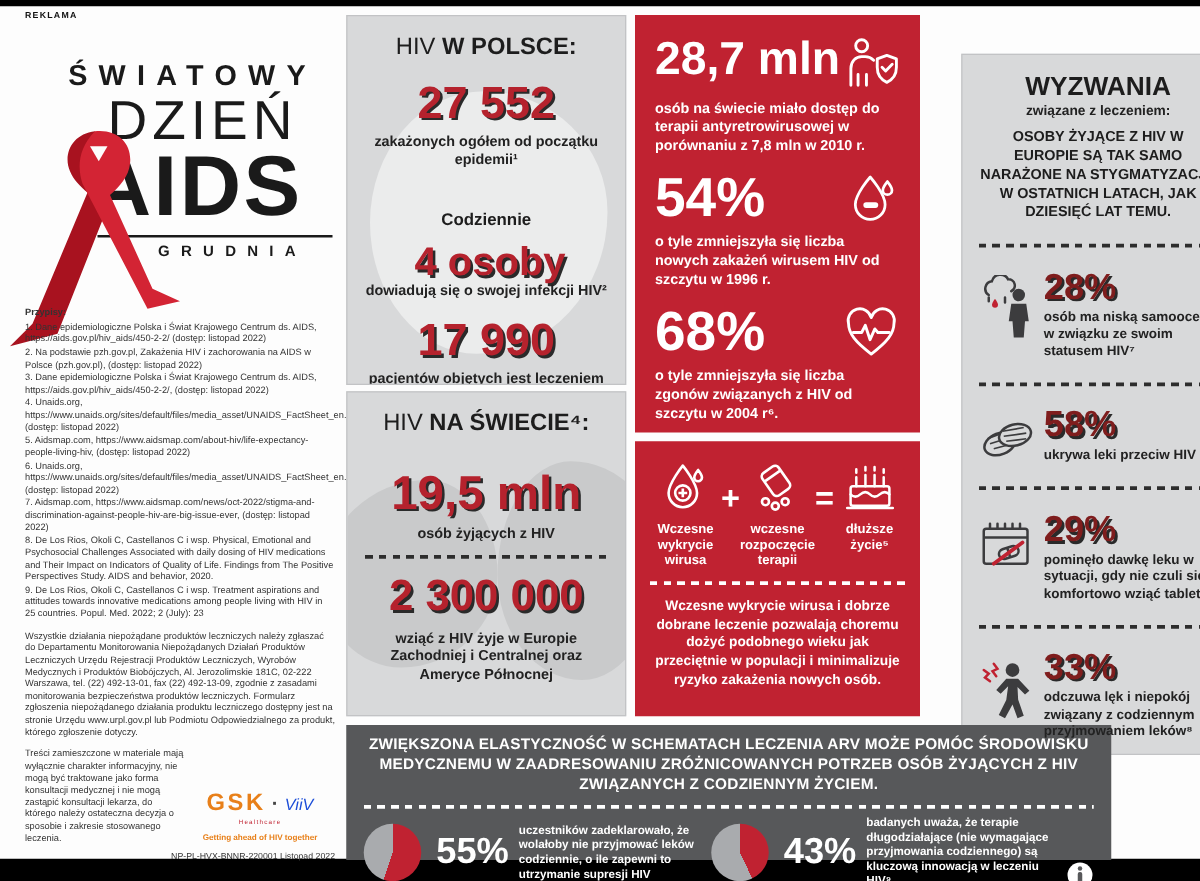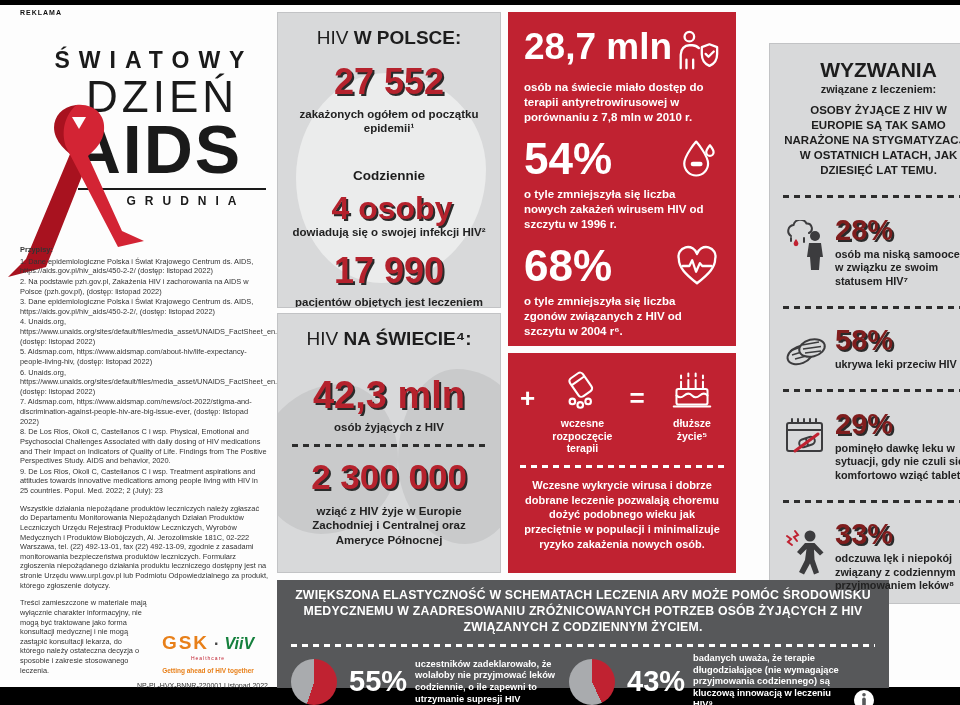--- a/index.html
+++ b/index.html
@@ -22,21 +22,21 @@
   
   .leftcol{position:absolute;left:20px;top:240px;width:248px;font-size:7.4px;line-height:1.3;color:#333;}
   .leftcol .fn{margin:0 0 1px 0;}
   .leftcol .fn-title{font-weight:bold;margin-bottom:2px;}
   .leftcol .pharma{margin-top:8px;}
   .disc-row{display:flex;margin-top:8px;align-items:flex-end;}
   .disc-row p{margin:0;width:128px;}
   .brands{flex:1;text-align:center;padding-top:8px;}
   .gsk{color:#e8801a;font-weight:800;font-size:19px;letter-spacing:2px;}
   .brand-dot{color:#444;font-size:16px;margin:0 5px;font-weight:bold;}
-  .viiv{color:#15803d;font-weight:700;font-size:16px;font-style:italic;}
+  .viiv{color:#1d4ed8;font-weight:400;font-size:13px;font-style:italic;}
   .viiv-sub{display:block;font-size:5px;color:#c02231;letter-spacing:1px;}
   .tagline{color:#e8801a;font-size:6.5px;font-weight:bold;margin-top:5px;}
   .code{margin-top:6px;text-align:right;font-size:7px;color:#333;}
 
   
   .gpanel{position:absolute;background:#d8d9da;border:1px solid #c2c3c5;overflow:hidden;}
   .rpanel{position:absolute;background:#c02231;color:#fff;overflow:hidden;}
   .dash-dark{height:3px;background:repeating-linear-gradient(90deg,#2d2d2d 0 6px,transparent 6px 11px);margin:6px 0;}
   .dash-white{height:3px;background:repeating-linear-gradient(90deg,#fff 0 6px,transparent 6px 11px);margin:6px 0;}
   .map-blob{position:absolute;background:#eceded;z-index:0;}
@@ -152,21 +152,21 @@
     </div>
 
     <div class="gpanel" style="left:277px;top:308px;width:224px;height:260px;">
       <div class="map-blob" style="left:-20px;top:70px;width:140px;height:150px;border-radius:60% 40% 55% 45%/55% 50% 50% 45%;background:#c9cacb;"></div>
       <div class="map-blob" style="left:120px;top:55px;width:130px;height:175px;border-radius:45% 55% 48% 52%/52% 44% 56% 48%;background:#c9cacb;"></div>
       <div class="panel-inner">
         <div class="gtitle">
           <span class="thin">HIV</span>
           <span class="fat">NA ŚWIECIE⁴:</span>
         </div>
-        <div class="bignum" style="font-size:38px;margin-top:20px;">42,3 mln</div>
+        <div class="bignum" style="font-size:38px;margin-top:20px;">19,5 mln</div>
         <div class="gdesc" style="margin-top:4px;">osób żyjących z HIV</div>
         <div class="dash-dark" style="margin-top:10px;"></div>
         <div class="bignum" style="font-size:35px;margin-top:6px;">2 300 000</div>
         <div class="gdesc" style="margin-top:8px;">wziąć z HIV żyje w Europie Zachodniej i Centralnej oraz Ameryce Północnej</div>
       </div>
     </div>
 
     <div class="rpanel" style="left:508px;top:7px;width:228px;height:334px;">
       <div class="panel-inner" style="justify-content:space-between;padding:16px 16px 12px;">
         <div class="rstat">
@@ -209,20 +209,31 @@
             </span>
           </div>
           <div class="rdesc">o tyle zmniejszyła się liczba zgonów związanych z HIV od szczytu w 2004 r⁶.</div>
         </div>
       </div>
     </div>
 
     <div class="rpanel" style="left:508px;top:348px;width:228px;height:220px;">
       <div class="panel-inner" style="padding:12px 12px 10px;">
         <div class="formula">
+          <div class="fitem">
+            <span>
+              <svg width="42" height="42" viewBox="0 0 48 48" fill="none" stroke="#fff" stroke-width="2.4" stroke-linejoin="round">
+                <path d="M22 4 C22 4 9 20 9 29 a13 13 0 0 0 26 0 C35 20 22 4 22 4 Z"></path>
+                <path d="M36 8 c0 0 -3.5 4.5 -3.5 6.8 a3.5 3.5 0 0 0 7 0 C39.5 12.5 36 8 36 8 Z"></path>
+                <circle cx="22" cy="29" r="7"></circle>
+                <path d="M22 25 v8 M18 29 h8"></path>
+              </svg>
+            </span>
+            <div class="flabel">Wczesne wykrycie wirusa</div>
+          </div>
           <div class="fop">+</div>
           <div class="fitem">
             <span>
               <svg width="42" height="42" viewBox="0 0 48 48" fill="none" stroke="#fff" stroke-width="2.4" stroke-linejoin="round">
                 <g transform="rotate(-35 24 20)">
                   <rect x="15" y="5" width="18" height="25" rx="4"></rect>
                   <line x1="15" y1="12" x2="33" y2="12"></line>
                 </g>
                 <circle cx="13" cy="37" r="3.2"></circle>
                 <circle cx="22" cy="41" r="3.2"></circle>

